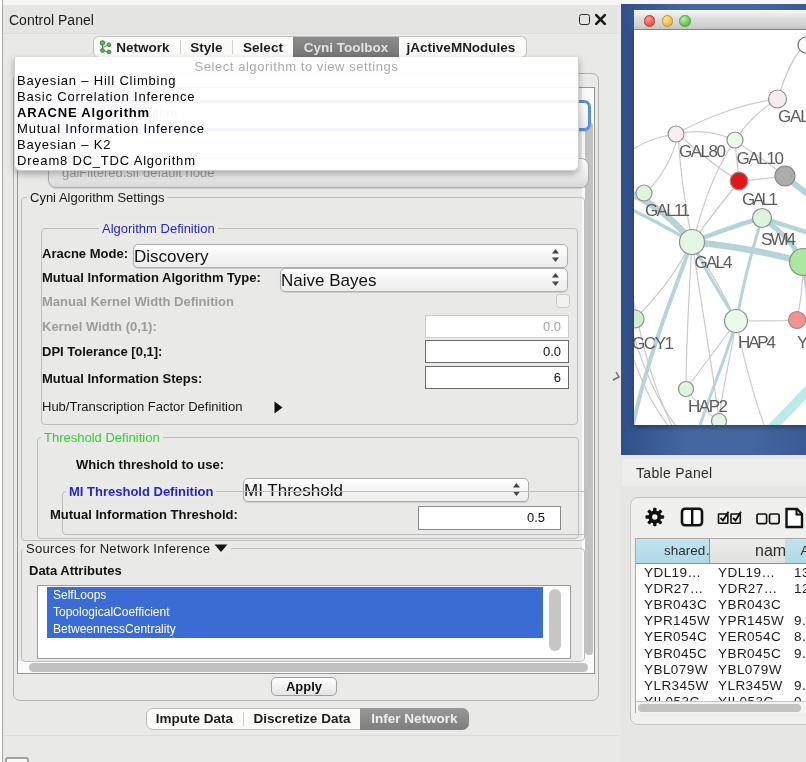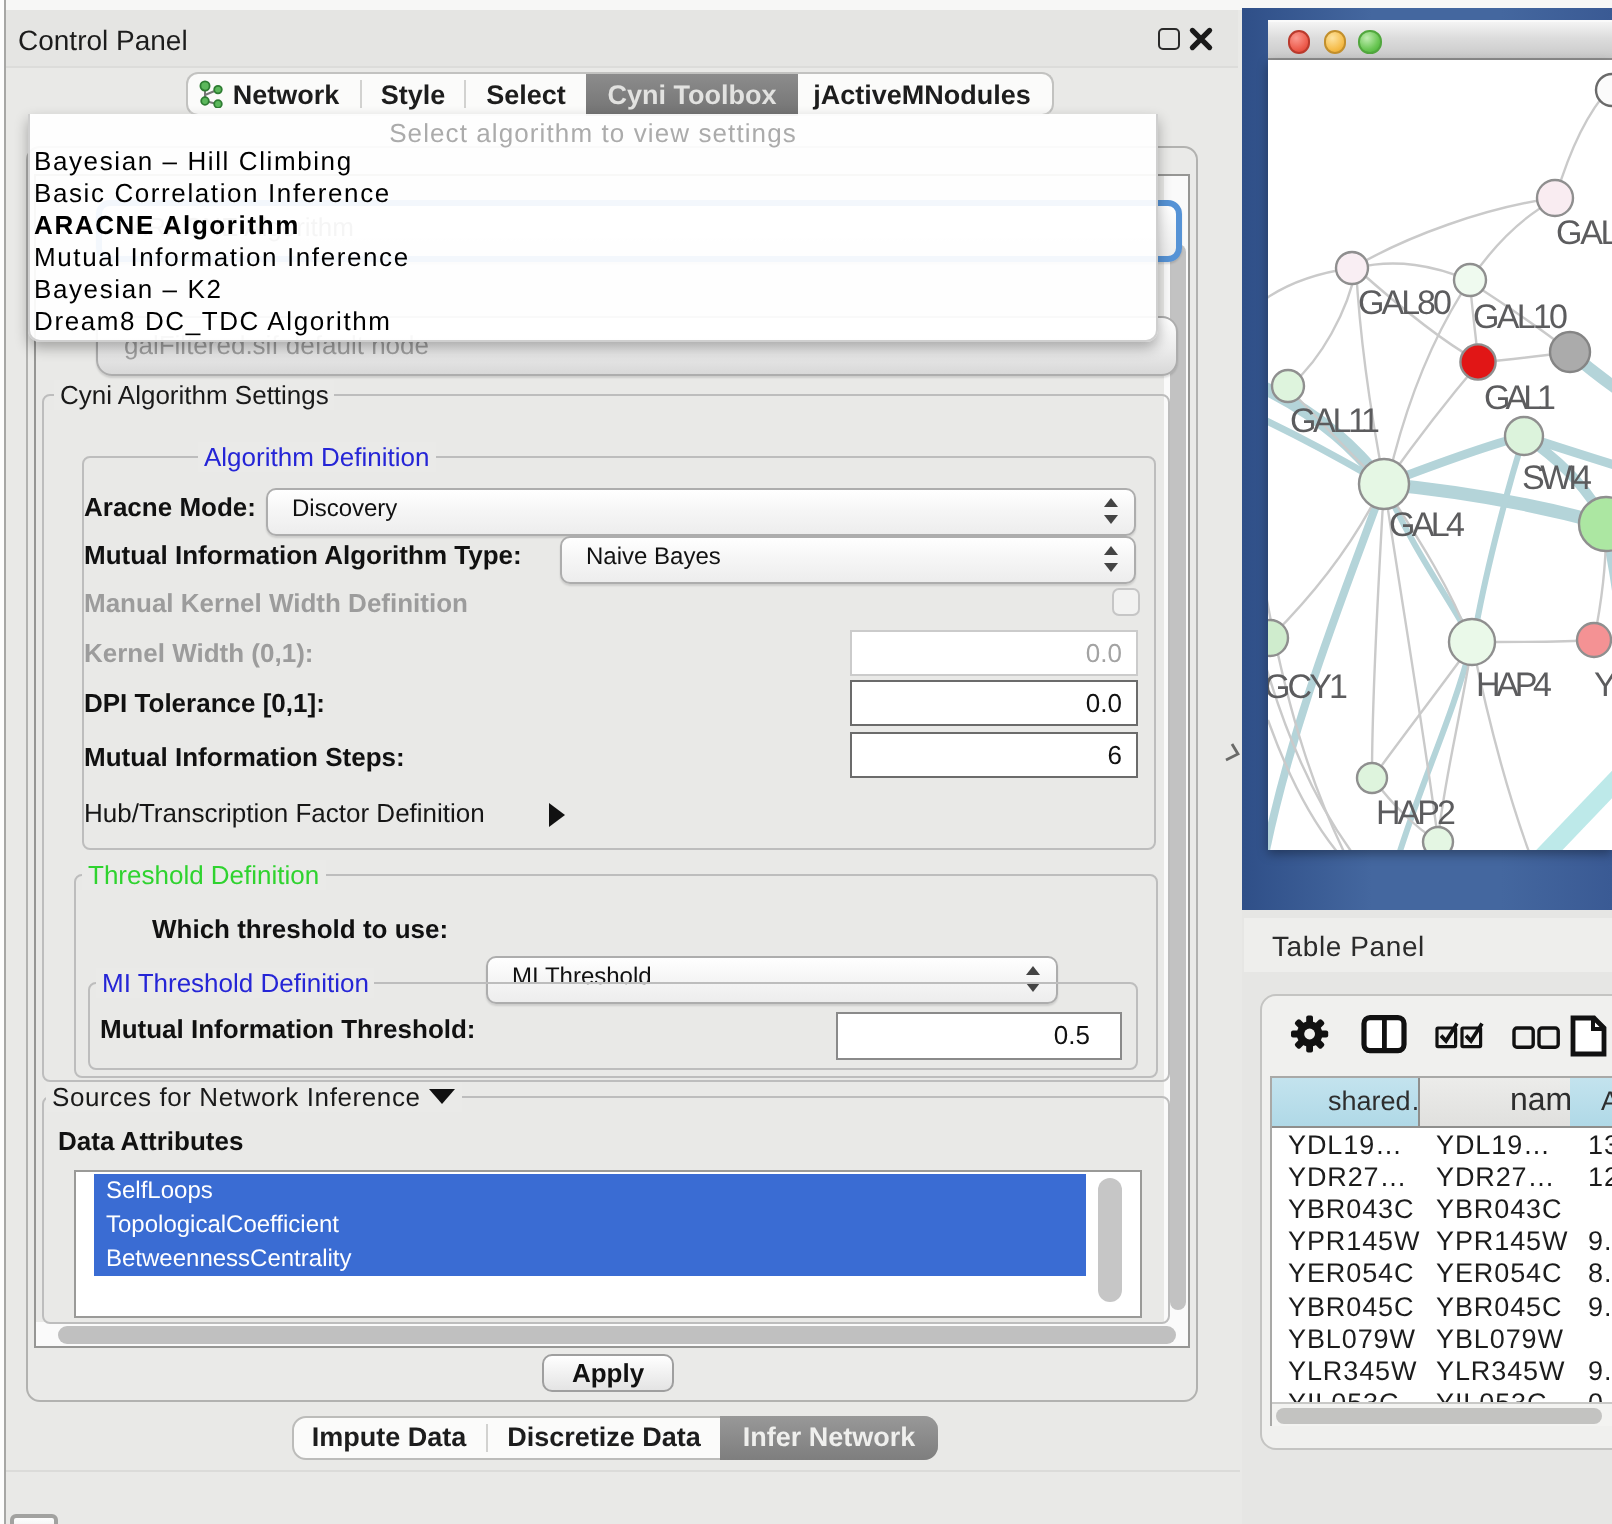--- a/index.html
+++ b/index.html
@@ -4,21 +4,21 @@
 html,body{margin:0;padding:0;}
 body{width:806px;height:762px;position:relative;overflow:hidden;
  font-family:"Liberation Sans",sans-serif;background:#e9e9e7;}
 .abs{position:absolute;}
 .lbl{font-size:13px;color:#111;white-space:nowrap;}
 .bold{font-weight:bold;}
 .group{position:absolute;border:1px solid #bdbdbd;border-radius:4px;}
 .gtitle{position:absolute;top:-8px;font-size:13px;background:#eaeae8;padding:0 3px;white-space:nowrap;line-height:15px;}
 .combo{position:absolute;border:1px solid #adadad;border-radius:5px;
  background:linear-gradient(#ffffff,#f6f6f6 45%,#ededed);box-shadow:0 1px 1px rgba(0,0,0,0.12);}
-.combo .ctext{position:absolute;left:12px;top:1.5px;font-size:12px;color:#111;}
+.combo .ctext{position:absolute;left:0;top:1.5px;font-size:17px;color:#111;}
 .carr{position:absolute;right:7px;top:3px;width:9px;height:15px;}
 .field{position:absolute;background:#fff;font-size:13px;text-align:right;}
 </style></head>
 <body>
 
 <div class="abs" style="left:0;top:0;width:806px;height:5px;background:#f7f7f6;"></div>
 <div class="abs" style="left:2px;top:0;width:1px;height:762px;background:#a7a7a5;"></div>
 <div class="abs" style="left:0;top:0;width:2px;height:762px;background:#fdfdfd;"></div>
 
 <div class="abs" style="left:3px;top:5px;width:616px;height:28px;background:#e5e5e3;border-bottom:1px solid #dcdcda;"></div>
@@ -103,21 +103,21 @@
  <div class="gtitle" style="left:3px;color:#2fd32f;">Threshold Definition</div>
 </div>
 <div class="abs lbl bold" style="left:76px;top:456.5px;">Which threshold to use:</div>
 <div class="combo" style="left:243px;top:454px;width:284px;height:22px;margin-top:24px;">
  <div class="ctext">MI Threshold</div>
  <svg class="carr" viewBox="0 0 9 15">
       <path d="M4.5 1 L8 5.5 L1 5.5 Z" fill="#444"></path>
       <path d="M4.5 14 L1 9.5 L8 9.5 Z" fill="#444"></path>
     </svg>
 </div>
-<div class="group" style="left:44px;top:491px;width:523px;height:42px;">
+<div class="group" style="left:62px;top:491px;width:523px;height:42px;font-weight:bold;">
  <div class="gtitle" style="left:3px;color:#2525d6;">MI Threshold Definition</div>
 </div>
 <div class="abs lbl bold" style="left:50px;top:506.5px;">Mutual Information Threshold:</div>
 <div class="field" style="left:418px;top:506px;width:143px;height:24px;border:1px solid #8a8a8a;box-sizing:border-box;color:#111;line-height:22px;padding-right:15px;">0.5</div>
 
 <div class="group" style="left:21px;top:548px;width:562px;height:112px;">
  <div class="gtitle" style="left:1px;color:#1a1a1a;letter-spacing:0.3px;">Sources for Network Inference <svg width="14" height="10" viewBox="0 0 14 10" style="vertical-align:0px;">
         <path d="M0.5 1.5 L13.5 1.5 L7 9 Z" fill="#111"></path>
       </svg></div>
 </div>

